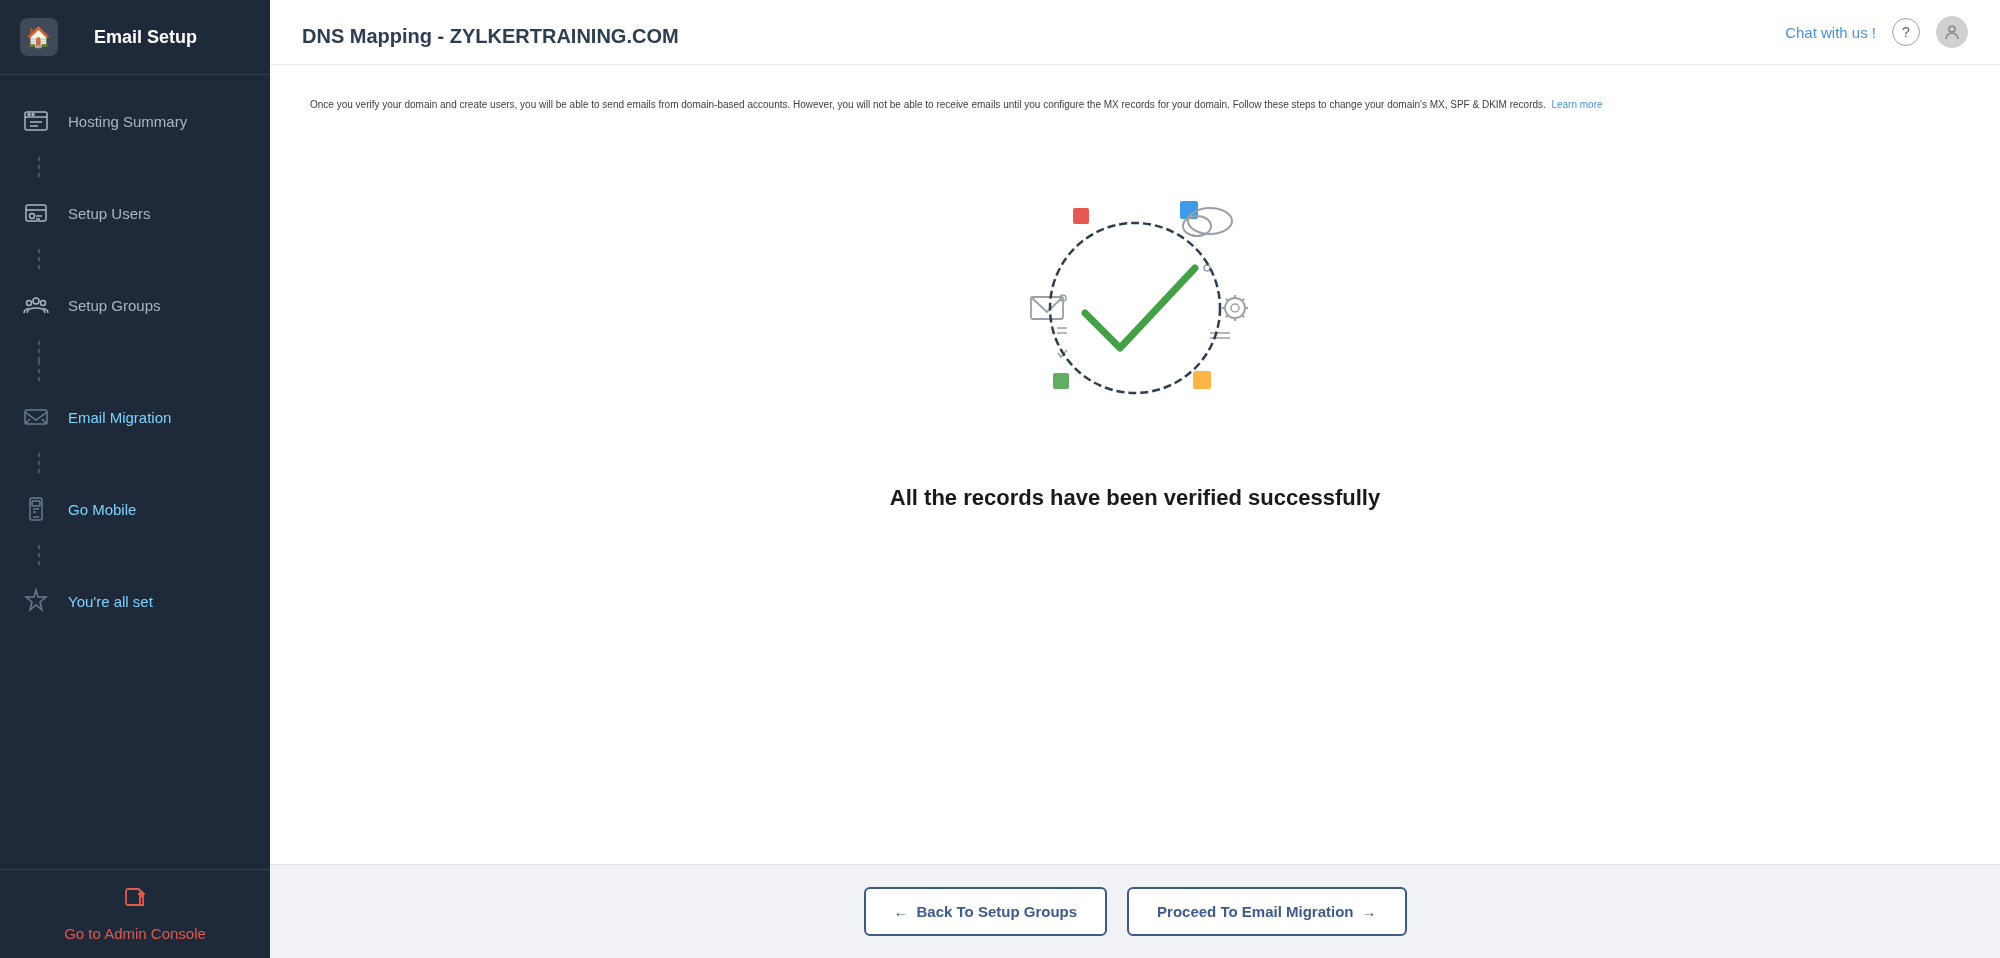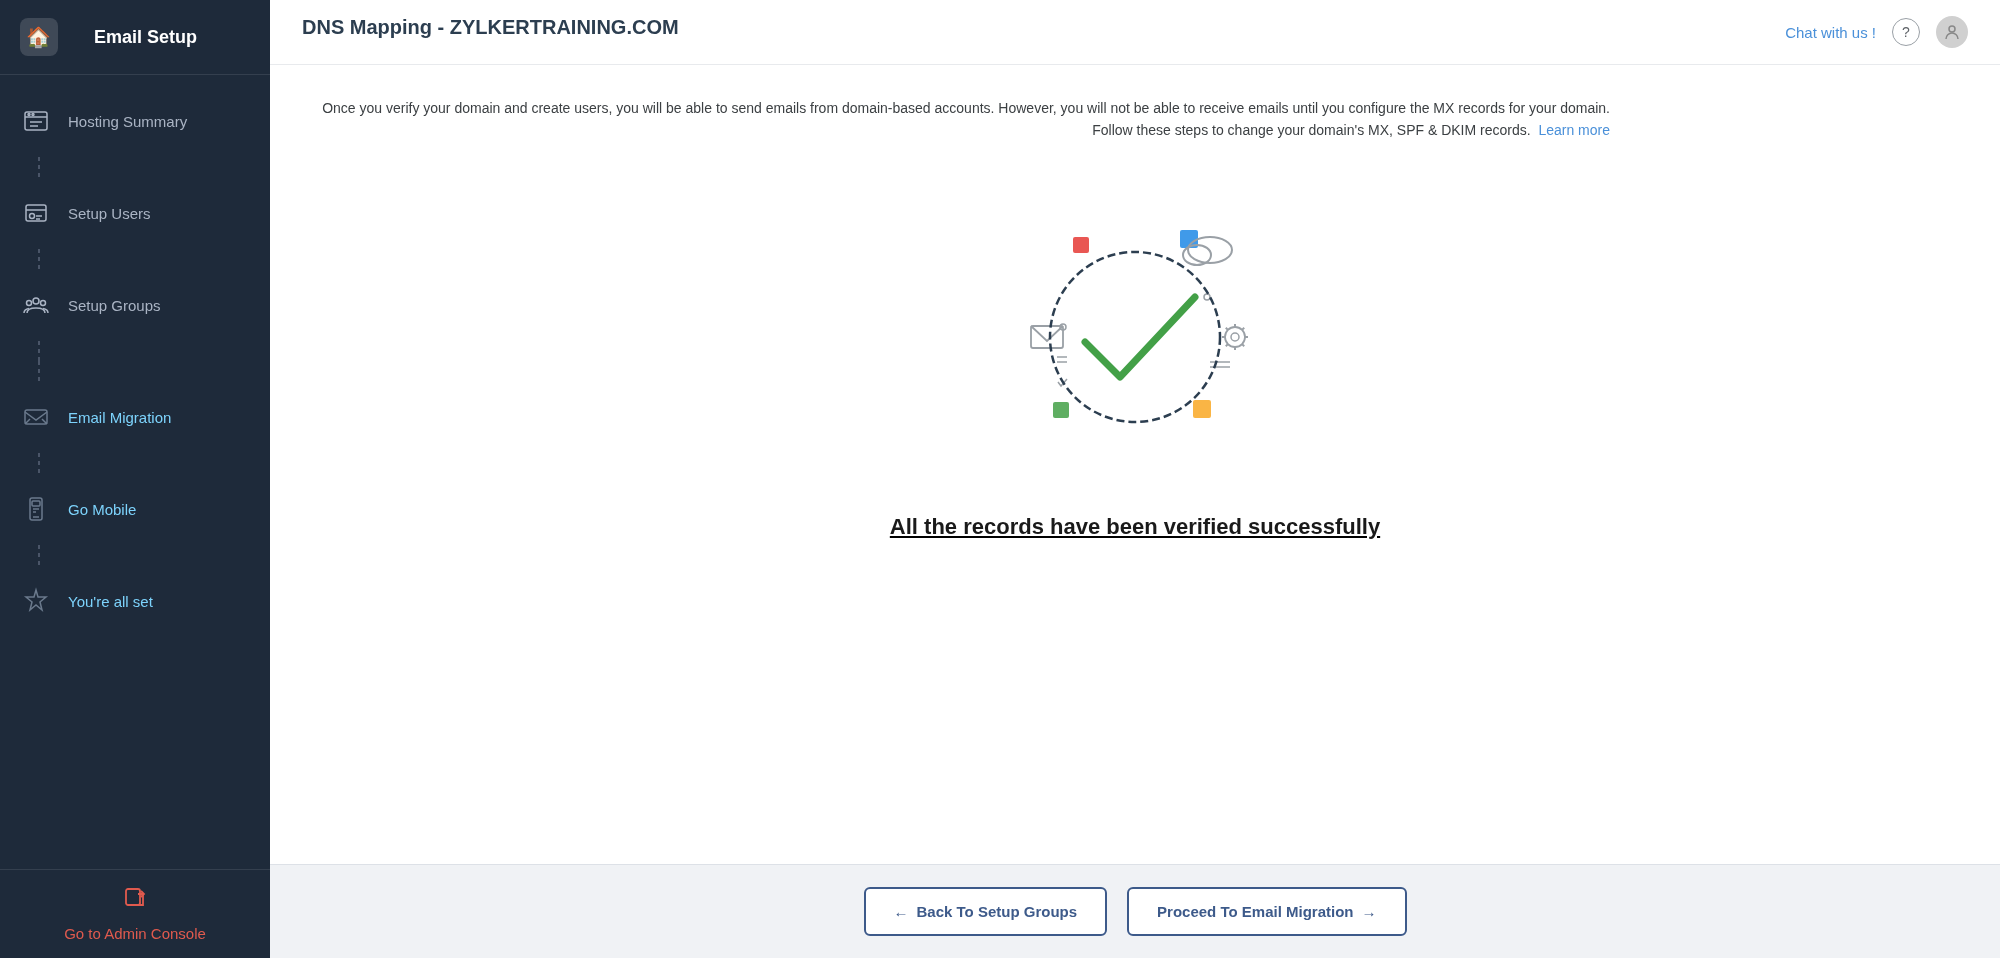--- a/index.html
+++ b/index.html
@@ -94,21 +94,21 @@
     
     .main {
       flex: 1;
       display: flex;
       flex-direction: column;
       height: 100vh;
       overflow: hidden;
     }
     .main-header {
       display: flex;
-      align-items: flex-start;
+      align-items: flex-end;
       justify-content: space-between;
       padding: 16px 32px;
       background: #fff;
       border-bottom: 1px solid #e8eaed;
       min-height: 64px;
     }
     .main-title {
       font-size: 20px;
       font-weight: 600;
       color: #2c3e50;
@@ -148,37 +148,35 @@
       color: #888;
       font-size: 16px;
     }
     .main-body {
       flex: 1;
       overflow-y: auto;
       padding: 32px 40px;
       background: #fff;
     }
     .info-text {
-      font-size: 14px;
+      font-size: 10px;
       color: #3c4043;
       line-height: 1.6;
       max-width: 1300px;
-      text-align: right;
     }
     .info-text a {
       color: #4a90d9;
       text-decoration: none;
     }
     .success-section {
       display: flex;
       flex-direction: column;
       align-items: center;
       justify-content: center;
       padding: 40px 0 20px;
-      text-decoration: underline;
     }
     
     .circle-illustration {
       width: 300px;
       height: 300px;
       position: relative;
       margin-bottom: 32px;
     }
     .circle-illustration svg {
       width: 100%;

